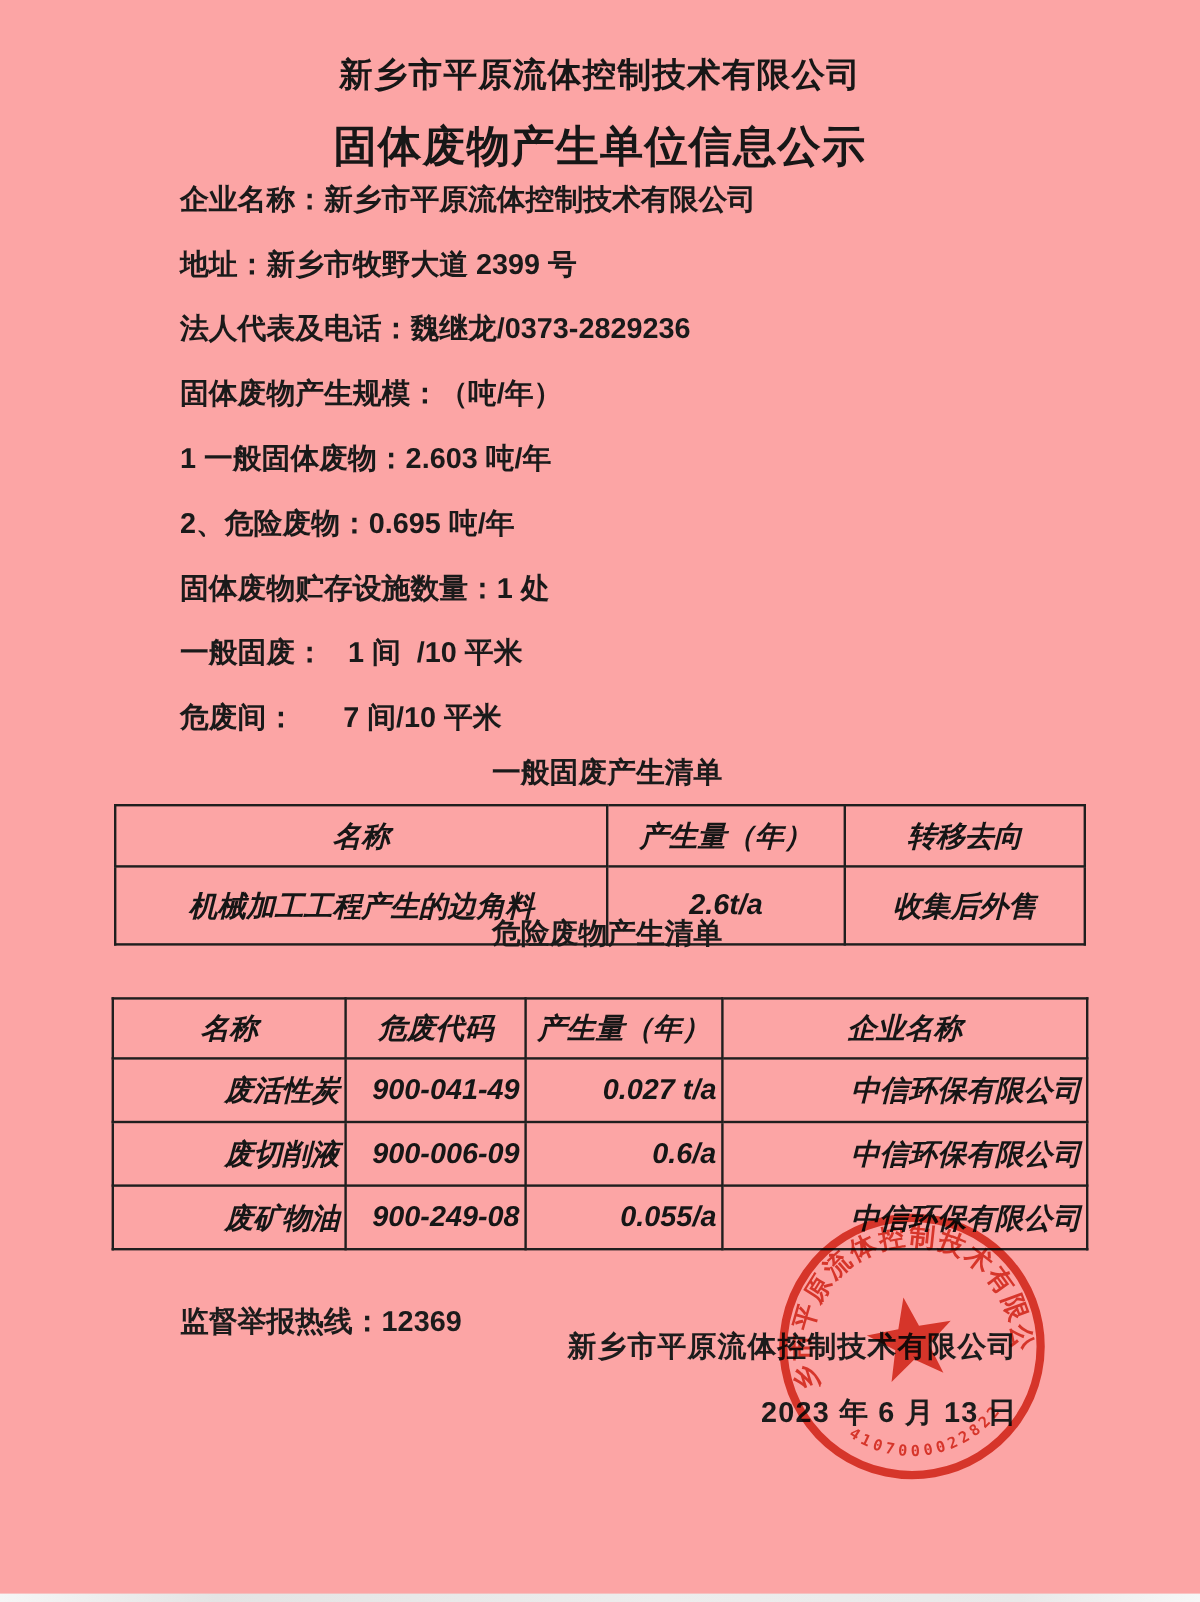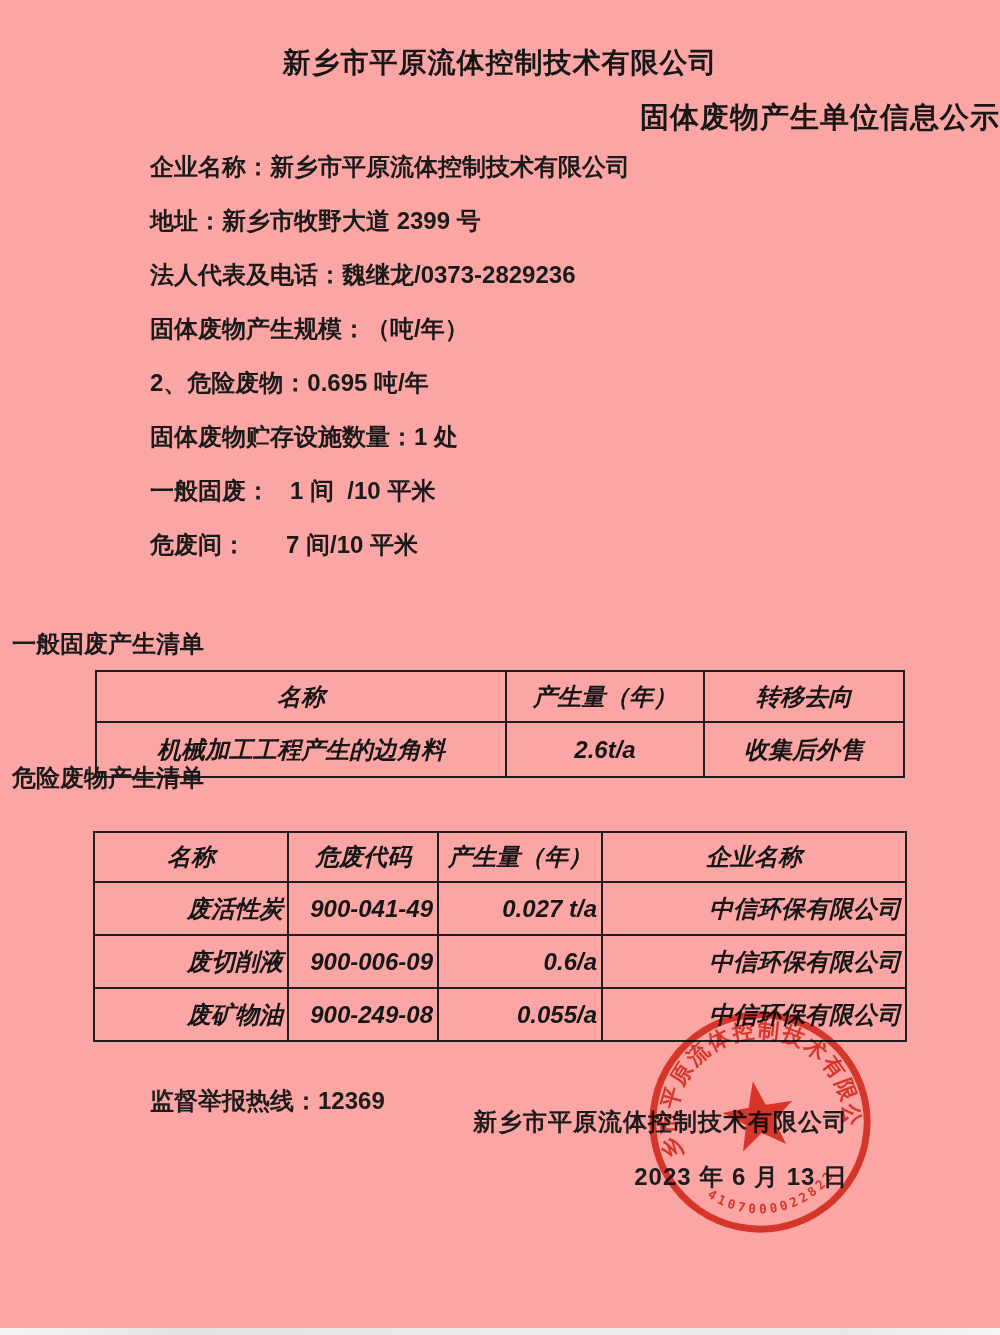--- a/index.html
+++ b/index.html
@@ -15,40 +15,40 @@
     color: #1c1c1c;
   }
   .title {
     position: absolute;
     left: 0; right: 0;
     text-align: center;
     font-weight: 700;
     color: #171717;
   }
   .t1 { top: 44px;  font-size: 28px; letter-spacing: 1px; }
-  .t2 { top: 98px;  font-size: 29px; letter-spacing: 1px; text-align: right; }
+  .t2 { top: 98px;  font-size: 36px; letter-spacing: 1px; }
   .info {
     position: absolute;
     top: 150px;
     left: 150px;
     right: 64px;
   }
   .info-line {
     height: 34px;
     margin-bottom: 20px;
     font-size: 24px;
     font-weight: 600;
     line-height: 34px;
     white-space: pre-wrap;
     color: #1a1a1a;
   }
   .tbl-title {
     position: absolute;
     left: 0; right: 0;
-    text-align: left;
+    text-align: center;
     font-size: 24px;
     font-weight: 600;
     color: #1a1a1a;
     padding-left: 12px;
   }
   .tt1 { top: 628px; }
   .tt2 { top: 762px; }
   table {
     position: absolute;
     border-collapse: collapse;
@@ -60,21 +60,21 @@
     border: 2px solid #1f1f1f;
     text-align: center;
     vertical-align: middle;
     font-size: 24px;
     font-weight: 600;
     color: #161616;
     padding: 0 4px;
     font-style: italic;
   }
   .tbl1 th { height: 51px; }
-  .tbl1 td { height: 55px; }
+  .tbl1 td { height: 65px; }
   .tbl2 th { height: 50px; }
   .tbl2 td { height: 53px; text-align: right; }
   .hotline {
     position: absolute;
     top: 1061px;
     left: 150px;
     font-size: 24px;
     font-weight: 600;
     margin-top: 24px;
   }
@@ -129,20 +129,21 @@
 <div class="page">
 
   <div class="title t1">新乡市平原流体控制技术有限公司</div>
   <div class="title t2">固体废物产生单位信息公示</div>
 
   <div class="info">
     <div class="info-line">企业名称：新乡市平原流体控制技术有限公司</div>
     <div class="info-line">地址：新乡市牧野大道 2399 号</div>
     <div class="info-line">法人代表及电话：魏继龙/0373-2829236</div>
     <div class="info-line">固体废物产生规模：（吨/年）</div>
+    <div class="info-line">1 一般固体废物：2.603 吨/年</div>
     <div class="info-line">2、危险废物：0.695 吨/年</div>
     <div class="info-line">固体废物贮存设施数量：1 处</div>
     <div class="info-line">一般固废：   1 间  /10 平米</div>
     <div class="info-line">危废间：      7 间/10 平米</div>
   </div>
 
   <div class="tbl-title tt1">一般固废产生清单</div>
 
   <table class="tbl1">
     <colgroup>

